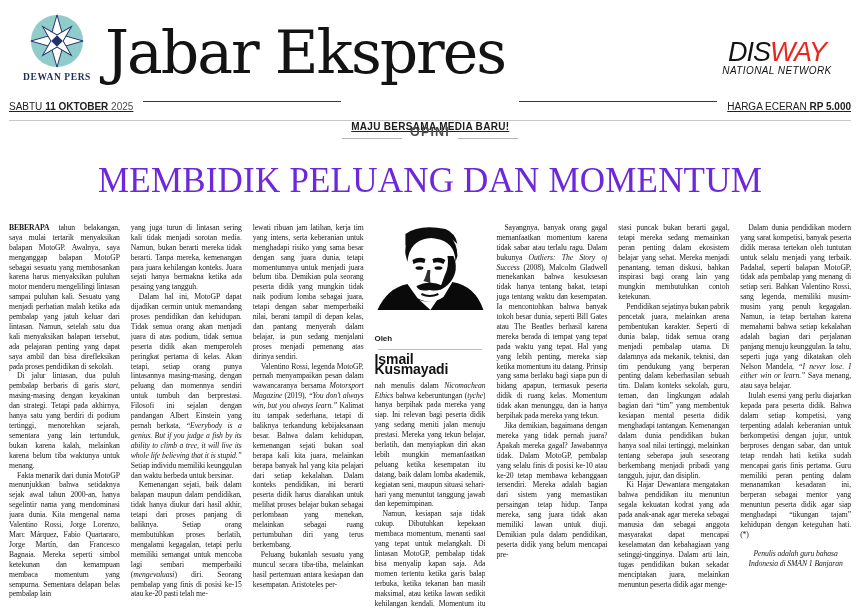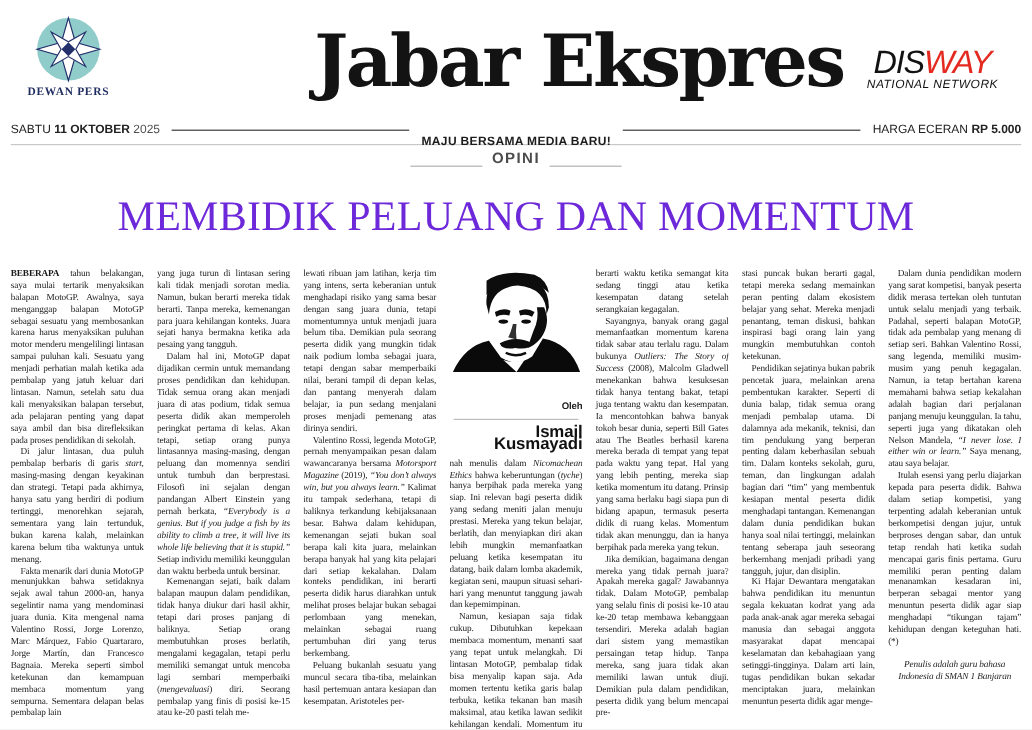--- a/index.html
+++ b/index.html
@@ -5,31 +5,31 @@
   html,body{margin:0;padding:0;background:#e8e8e8;}
   .page{width:860px;height:608px;background:#ffffff;overflow:hidden;box-sizing:border-box;
         padding:0 9px;position:relative;font-family:"Liberation Serif",serif;color:#1a1a1a;margin:0 auto;}
 
   
   .header{display:flex;align-items:flex-start;height:96px;padding-top:12px;box-sizing:border-box;}
   .logo-block{flex:0 0 96px;text-align:center;}
   .logo-block svg{display:block;margin:0 auto;}
   .logo-caption{font-size:9.5px;font-weight:bold;color:#1d2b5e;letter-spacing:.6px;margin-top:2px;
                 font-family:"Liberation Serif",serif;text-align:center;}
-  .masthead{flex:1;text-align:right;font-family:"DejaVu Serif",serif;font-weight:bold;
+  .masthead{flex:1;text-align:left;font-family:"DejaVu Serif",serif;font-weight:normal;
             font-size:60px;line-height:80px;letter-spacing:-2px;color:#131313;white-space:nowrap;}
   .disway{flex:0 0 148px;padding-top:28px;font-family:"Liberation Sans",sans-serif;
           font-style:italic;text-align:center;}
   .disway-main{font-size:27px;font-weight:normal;letter-spacing:-1px;line-height:25px;color:#121212;}
   .disway-way{color:#e42a20;}
   .disway-sub{font-size:10px;font-weight:normal;letter-spacing:.4px;color:#121212;}
 
   
-  .dateline{display:flex;align-items:center;gap:10px;margin-top:5px;height:15px;
-            font-family:"Liberation Sans",sans-serif;font-size:10px;color:#222;}
+  .dateline{display:flex;align-items:flex-start;gap:10px;margin-top:5px;height:15px;
+            font-family:"Liberation Sans",sans-serif;font-size:10px;color:#222;text-decoration:underline;}
   .dl-fill{flex:1;height:1px;background:#3a3a3a;}
   .dl-date .b,.dl-price .b{font-weight:bold;}
   .dl-year{color:#4f4f4f;}
   .tagline{font-weight:bold;letter-spacing:.3px;color:#1c1c1c;white-space:nowrap;margin-top:20px;}
   .dl-price{white-space:nowrap;}
   .rule{height:1px;background:#c8c8c8;margin-top:4px;}
 
   
   .section-row{display:flex;align-items:flex-end;justify-content:center;gap:8px;margin-top:4px;}
   .section-line{width:60px;height:1px;background:#b2b2b2;}
@@ -44,21 +44,21 @@
   .col{overflow:hidden;font-size:7.7px;line-height:9.9px;letter-spacing:-0.1px;}
   .para{margin:0;text-align:justify;}
   .para.indent{text-indent:8px;}
   .para.note{text-align:center;margin-top:9px;}
   .b{font-weight:bold;}
   .i{font-style:italic;text-align:center;}
 
   
   figure.photo{margin:1px 0 0;}
   figure.photo svg{display:block;width:100%;height:86px;}
-  .byline{text-align:right;font-family:"Liberation Sans",sans-serif;margin-top:24px;}
+  .byline{text-align:left;font-family:"Liberation Sans",sans-serif;margin-top:24px;}
   .byline-label{font-size:8px;font-weight:bold;margin-top:5px;color:#222;}
   .byline-rule{height:1px;background:#bdbdbd;margin:5px 3px;}
   .byline-name{font-size:14px;font-weight:bold;margin-bottom:6px;color:#111;}
 </style>
 </head>
 <body>
 
 <div class="page">
 
   <div class="header">
@@ -148,21 +148,20 @@
         <div class="byline-rule"></div>
         <div class="byline-name">Ismail Kusmayadi</div>
       </div>
       <div>
           <p class="para"><span>nah menulis dalam </span><span class="i">Nicomachean Ethics</span><span> bahwa keberuntungan (</span><span class="i">tyche</span><span>) hanya berpihak pada mereka yang siap. Ini relevan bagi peserta didik yang sedang meniti jalan menuju prestasi. Mereka yang tekun belajar, berlatih, dan menyiapkan diri akan lebih mungkin memanfaatkan peluang ketika kesempatan itu datang, baik dalam lomba akademik, kegiatan seni, maupun situasi sehari-hari yang menuntut tanggung jawab dan kepemimpinan.</span></p>
           <p class="para indent"><span>Namun, kesiapan saja tidak cukup. Dibutuhkan kepekaan membaca momentum, menanti saat yang tepat untuk melangkah. Di lintasan MotoGP, pembalap tidak bisa menyalip kapan saja. Ada momen tertentu ketika garis balap terbuka, ketika tekanan ban masih maksimal, atau ketika lawan sedikit kehilangan kendali. Momentum itu datang seperti angin, tidak bisa dipaksakan, tapi bisa dirasakan. Dalam kehidupan, momentum bisa</span></p>
         </div>
     </div>
 
     <div class="col">
-        <p class="para"><span>berarti waktu ketika semangat kita sedang tinggi atau ketika kesempatan datang setelah serangkaian kegagalan.</span></p>
         <p class="para indent"><span>Sayangnya, banyak orang gagal memanfaatkan momentum karena tidak sabar atau terlalu ragu. Dalam bukunya </span><span class="i">Outliers: The Story of Success</span><span> (2008), Malcolm Gladwell menekankan bahwa kesuksesan tidak hanya tentang bakat, tetapi juga tentang waktu dan kesempatan. Ia mencontohkan bahwa banyak tokoh besar dunia, seperti Bill Gates atau The Beatles berhasil karena mereka berada di tempat yang tepat pada waktu yang tepat. Hal yang yang lebih penting, mereka siap ketika momentum itu datang. Prinsip yang sama berlaku bagi siapa pun di bidang apapun, termasuk peserta didik di ruang kelas. Momentum tidak akan menunggu, dan ia hanya berpihak pada mereka yang tekun.</span></p>
         <p class="para indent"><span>Jika demikian, bagaimana dengan mereka yang tidak pernah juara? Apakah mereka gagal? Jawabannya tidak. Dalam MotoGP, pembalap yang selalu finis di posisi ke-10 atau ke-20 tetap membawa kebanggaan tersendiri. Mereka adalah bagian dari sistem yang memastikan persaingan tetap hidup. Tanpa mereka, sang juara tidak akan memiliki lawan untuk diuji. Demikian pula dalam pendidikan, peserta didik yang belum mencapai pre-</span></p>
       </div>
     <div class="col">
         <p class="para"><span>stasi puncak bukan berarti gagal, tetapi mereka sedang memainkan peran penting dalam ekosistem belajar yang sehat. Mereka menjadi penantang, teman diskusi, bahkan inspirasi bagi orang lain yang mungkin membutuhkan contoh ketekunan.</span></p>
         <p class="para indent"><span>Pendidikan sejatinya bukan pabrik pencetak juara, melainkan arena pembentukan karakter. Seperti di dunia balap, tidak semua orang menjadi pembalap utama. Di dalamnya ada mekanik, teknisi, dan tim pendukung yang berperan penting dalam keberhasilan sebuah tim. Dalam konteks sekolah, guru, teman, dan lingkungan adalah bagian dari “tim” yang membentuk kesiapan mental peserta didik menghadapi tantangan. Kemenangan dalam dunia pendidikan bukan hanya soal nilai tertinggi, melainkan tentang seberapa jauh seseorang berkembang menjadi pribadi yang tangguh, jujur, dan disiplin.</span></p>
         <p class="para indent"><span>Ki Hajar Dewantara mengatakan bahwa pendidikan itu menuntun segala kekuatan kodrat yang ada pada anak-anak agar mereka sebagai manusia dan sebagai anggota masyarakat dapat mencapai keselamatan dan kebahagiaan yang setinggi-tingginya. Dalam arti lain, tugas pendidikan bukan sekadar menciptakan juara, melainkan menuntun peserta didik agar menge-</span></p>
       </div>
     <div class="col">
         <p class="para indent"><span>Dalam dunia pendidikan modern yang sarat kompetisi, banyak peserta didik merasa tertekan oleh tuntutan untuk selalu menjadi yang terbaik. Padahal, seperti balapan MotoGP, tidak ada pembalap yang menang di setiap seri. Bahkan Valentino Rossi, sang legenda, memiliki musim-musim yang penuh kegagalan. Namun, ia tetap bertahan karena memahami bahwa setiap kekalahan adalah bagian dari perjalanan panjang menuju keunggulan. Ia tahu, seperti juga yang dikatakan oleh Nelson Mandela, </span><span class="i">“I never lose. I either win or learn.”</span><span> Saya menang, atau saya belajar.</span></p>

